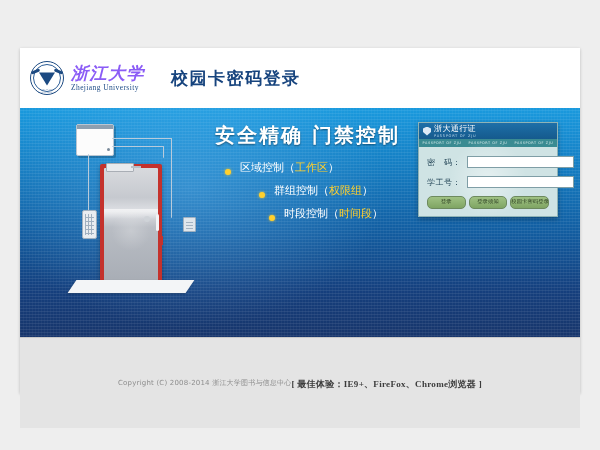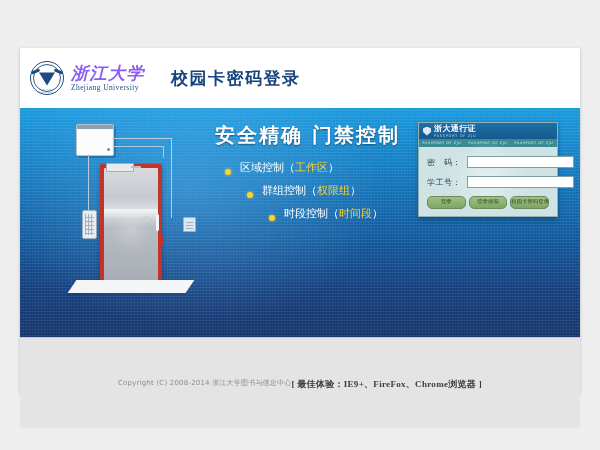--- a/index.html
+++ b/index.html
@@ -144,39 +144,39 @@
     position:absolute;left:195px;top:14px;
     font-size:20px;font-weight:bold;color:#ffffff;letter-spacing:2px;
     text-shadow:0 1px 2px rgba(0,0,0,.45);
   }
   .feature-list{position:absolute;left:205px;top:52px;}
   .feature-item{display:flex;align-items:flex-end;margin-bottom:8px;font-size:11px;color:#ffffff;}
   .feature-item .dot{
     width:6px;height:6px;border-radius:50%;background:#ffd02e;margin-right:9px;flex:0 0 6px;
     box-shadow:0 0 3px rgba(255,208,46,.8);
   }
-  .feature-item.i2{margin-left:22px;}
+  .feature-item.i2{margin-left:34px;}
   .feature-item.i3{margin-left:44px;}
   .feature-item .accent{color:#ffd02e;}
 
   
   .login-card{
     position:absolute;right:22px;top:14px;width:138px;
     background:#cfe3e4;border:1px solid #8fb3b6;
     box-shadow:0 2px 5px rgba(0,0,0,.3);
   }
   .login-head{
     height:16px;background:linear-gradient(180deg,#1e6fa8,#155a8d);
     display:flex;align-items:center;padding-left:4px;
   }
   .shield-ico{
     width:8px;height:9px;background:#dce9f5;margin-right:3px;flex:0 0 8px;
     clip-path:polygon(50% 0,100% 22%,100% 62%,50% 100%,0 62%,0 22%);
   }
-  .login-head .ttl{font-size:8px;font-weight:bold;color:#ffffff;line-height:1;letter-spacing:.4px;}
+  .login-head .ttl{font-size:8px;font-weight:normal;color:#ffffff;line-height:1;letter-spacing:.4px;}
   .login-head .sub{font-size:3.6px;color:#b9d6ea;letter-spacing:.7px;margin-top:1px;}
   .stripe{
     height:8px;background:#3a8b92;
     display:flex;align-items:center;justify-content:space-around;overflow:hidden;
   }
   .stripe span{font-size:3.4px;color:#d6eaea;letter-spacing:.6px;white-space:nowrap;}
   .login-body{padding:9px 8px 7px 8px;position:relative;}
   .login-body .wm{
     position:absolute;left:50%;top:46%;transform:translate(-50%,-50%);
     width:78px;height:78px;border-radius:50%;

